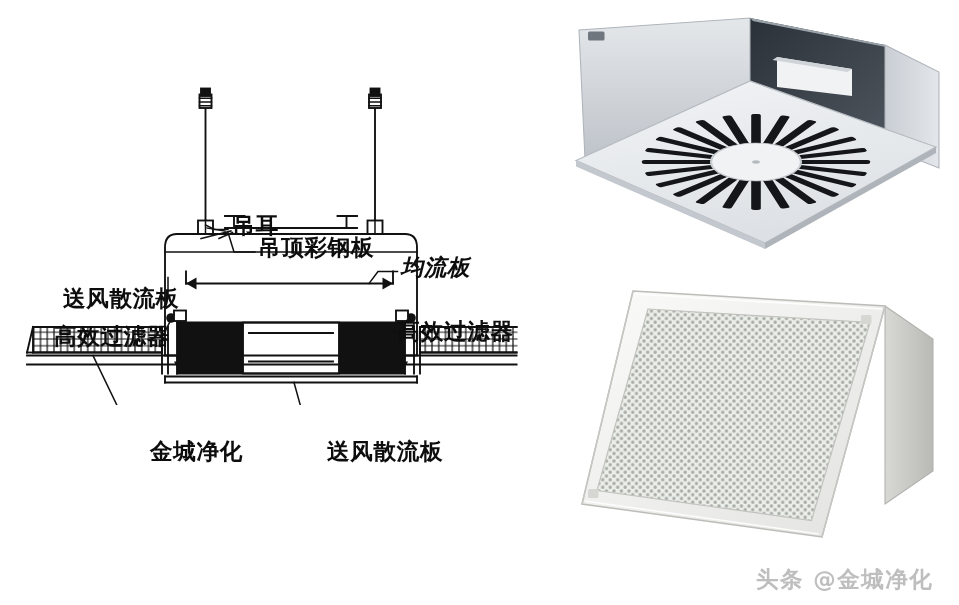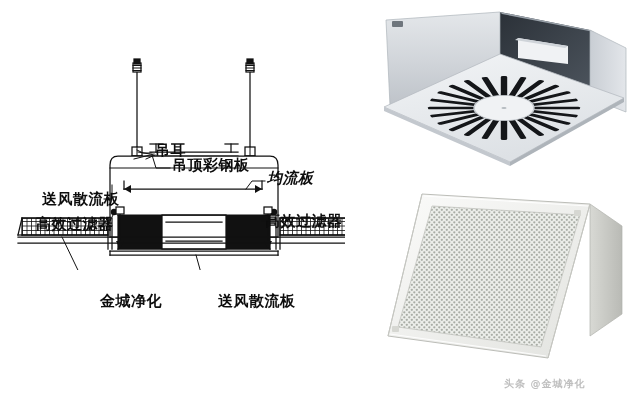--- a/index.html
+++ b/index.html
@@ -23,21 +23,21 @@
     line-height:1;
   }
 
   
   .photo-top{position:absolute;left:372px;top:2px;width:266px;height:172px;}
   .photo-bot{position:absolute;left:378px;top:186px;width:252px;height:190px;}
 
   .watermark{
     position:absolute;left:504px;top:377px;
     font-family:"DejaVu Sans","Liberation Sans",sans-serif;
-    font-size:10px;font-weight:700;
+    font-size:15px;font-weight:700;
     color:#b9b9b9;
     letter-spacing:1px;
     white-space:nowrap;
     opacity:.92;
   }
 </style>
 </head>
 <body>
 
 <div class="stage">

